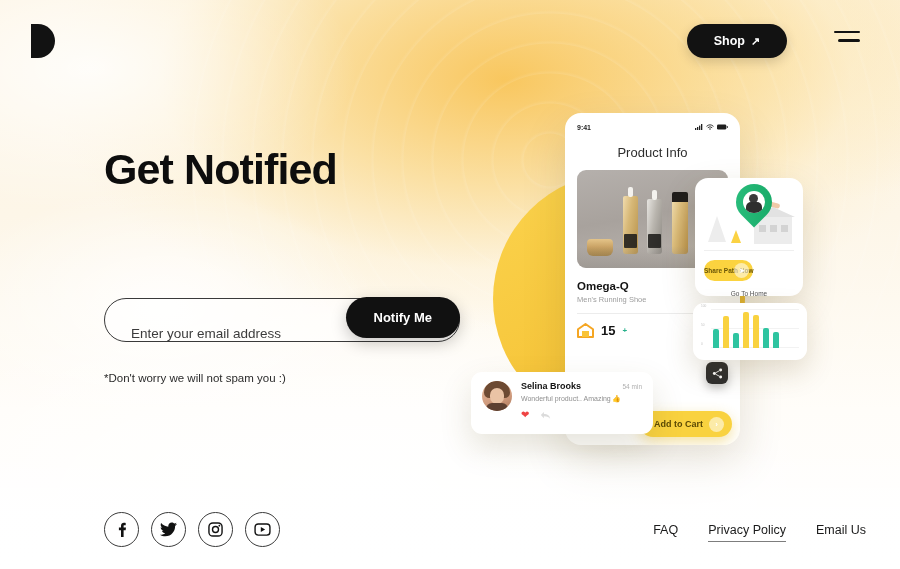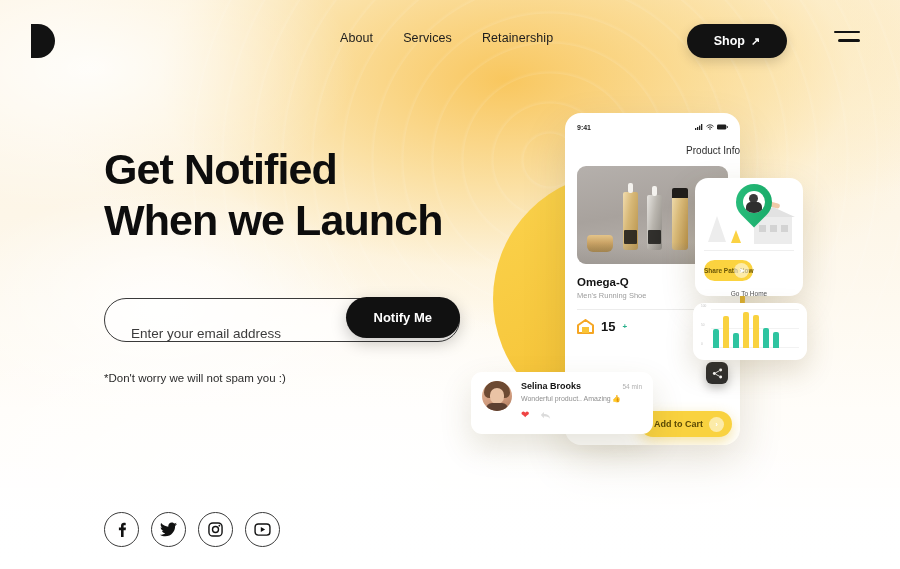--- a/index.html
+++ b/index.html
@@ -250,22 +250,22 @@
     display: flex;
     align-items: center;
     justify-content: space-between;
     padding: 0 12px;
     margin-top: 4px;
   }
   .status-time { font-size: 7px; font-weight: 600; color: #1f1f1f; }
   .status-icons { display: flex; align-items: center; gap: 3px; }
 
   .phone-title {
-    text-align: right;
-    font-size: 10px;
+    text-align: center;
+    font-size: 13px;
     color: #2e2e2e;
     margin-top: 8px;
   }
   .influencer-row {
     display: flex;
     align-items: center;
     padding: 0 12px;
     gap: 8px;
     position: relative;
   }
@@ -571,41 +571,35 @@
   <div class="bg-wash"></div>
   <div class="bg-wash-2"></div>
   <div class="bg-rings"></div>
   <div class="yellow-circle"></div>
 
   <div class="header">
     <div class="logo">
       <div class="logo-d"></div>
     </div>
 
-    <nav class="nav">
-      <a href="#">About</a>
-      <a href="#">Services</a>
-      <a href="#">Retainership</a>
-    </nav>
 
     <button class="shop-btn">
       <span>Shop</span>
       <span class="shop-arrow">↗</span>
     </button>
 
     <div class="hamburger">
       <span></span>
       <span></span>
     </div>
   </div>
 
   <div class="hero">
     <h1 class="headline">
       <div>Get Notified</div>
-      <div>When we Launch</div>
     </h1>
   </div>
 
   <div class="email-form">
     <input class="email-input" type="text" placeholder="Enter your email address" style="">
     <button class="notify-btn">Notify Me</button>
   </div>
 
   <div class="disclaimer">*Don't worry we will not spam you :)</div>
 
@@ -769,14 +763,19 @@
       </svg>
     </div>
     <div class="social">
       <svg width="17" height="13" viewBox="0 0 18 14">
         <rect x="1" y="1" width="16" height="12" rx="3.4" fill="none" stroke="#111" stroke-width="1.5"></rect>
         <path d="M7.2 4.3 L11.8 7 L7.2 9.7 Z" fill="#111"></path>
       </svg>
     </div>
   </div>
 
+  <div class="footer-links">
+    <a href="#">FAQ</a>
+    <a href="#" class="underlined">Privacy Policy</a>
+    <a href="#">Email Us</a>
+  </div>
 
 </div>
 
 </body></html>

